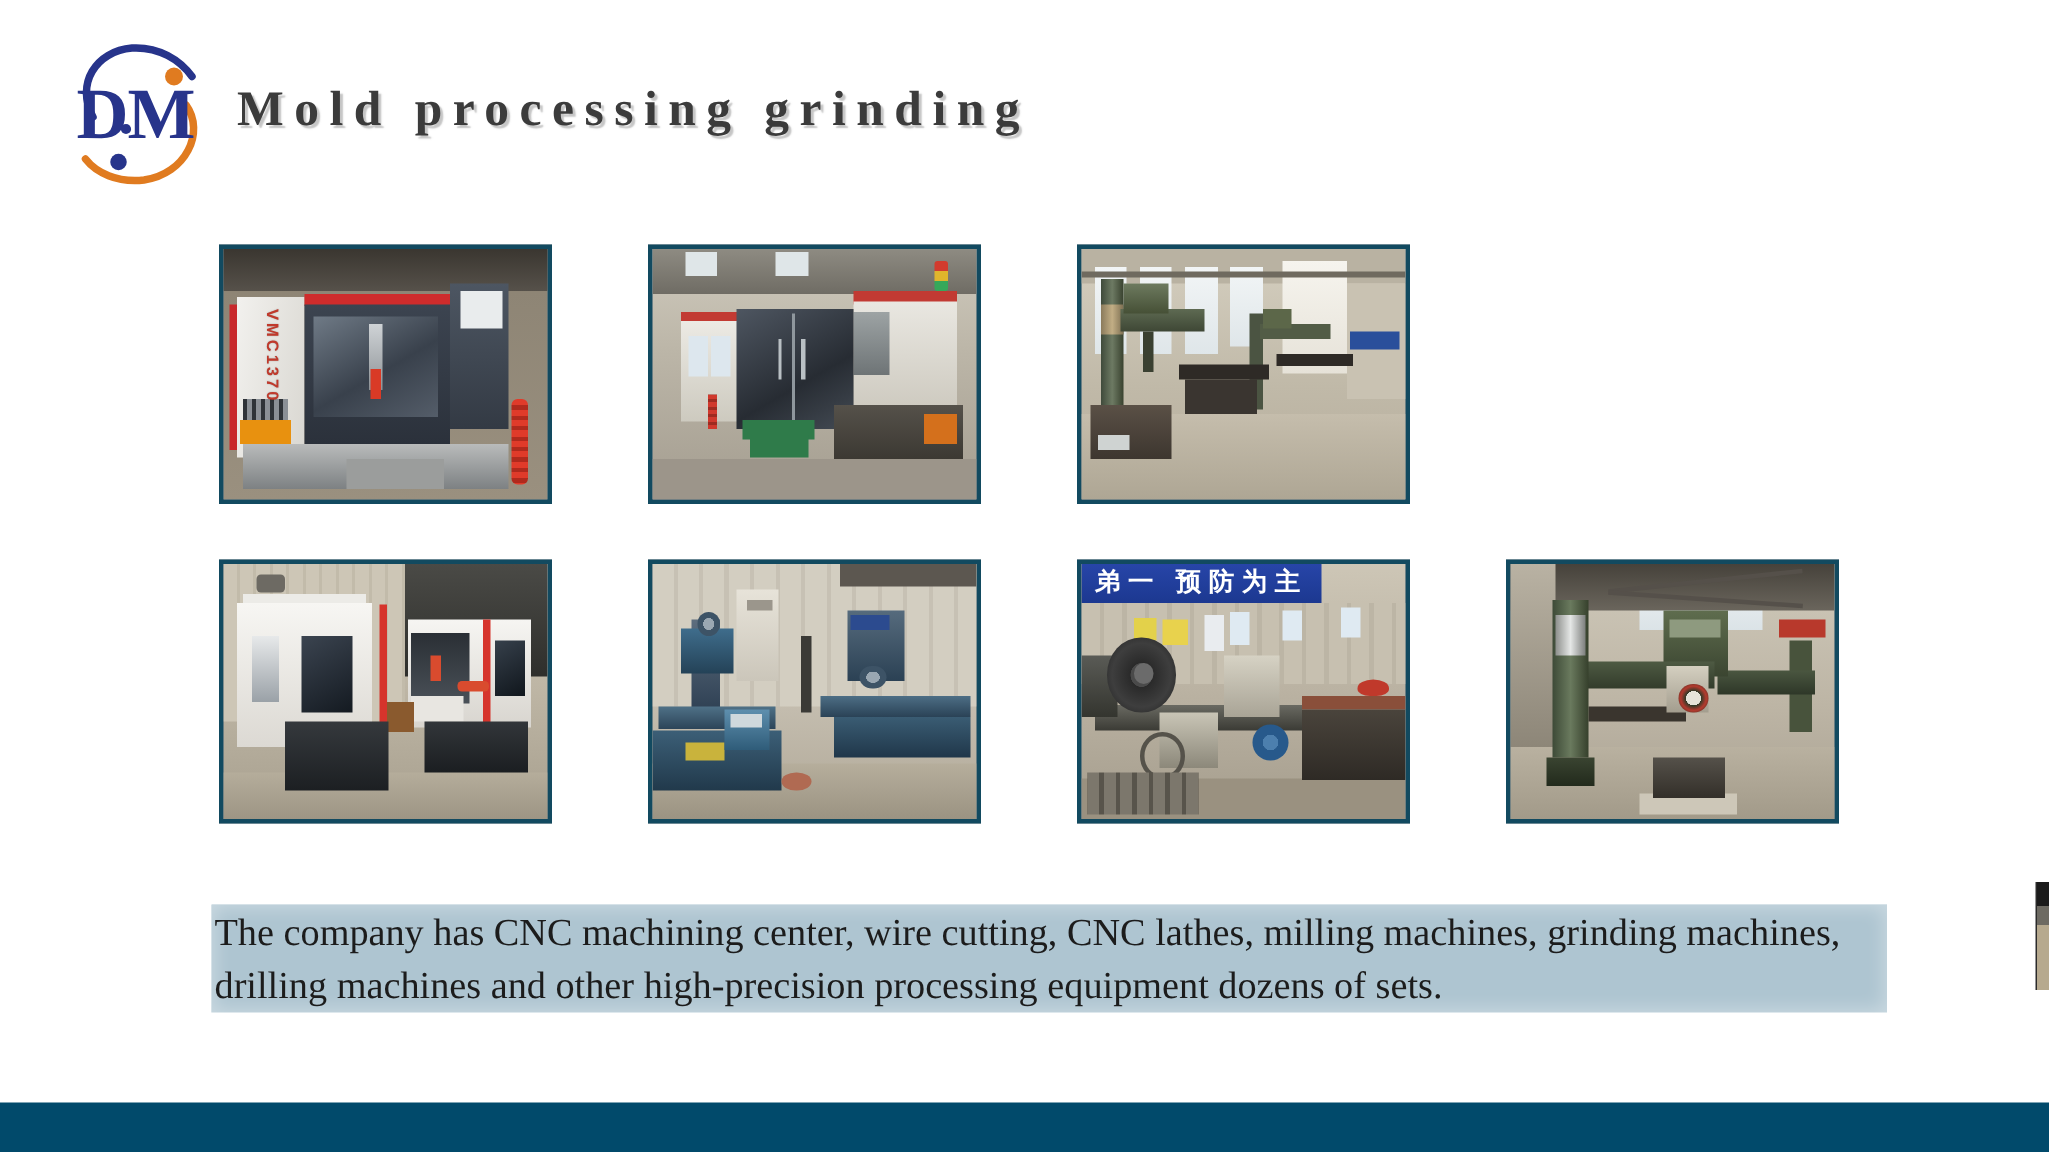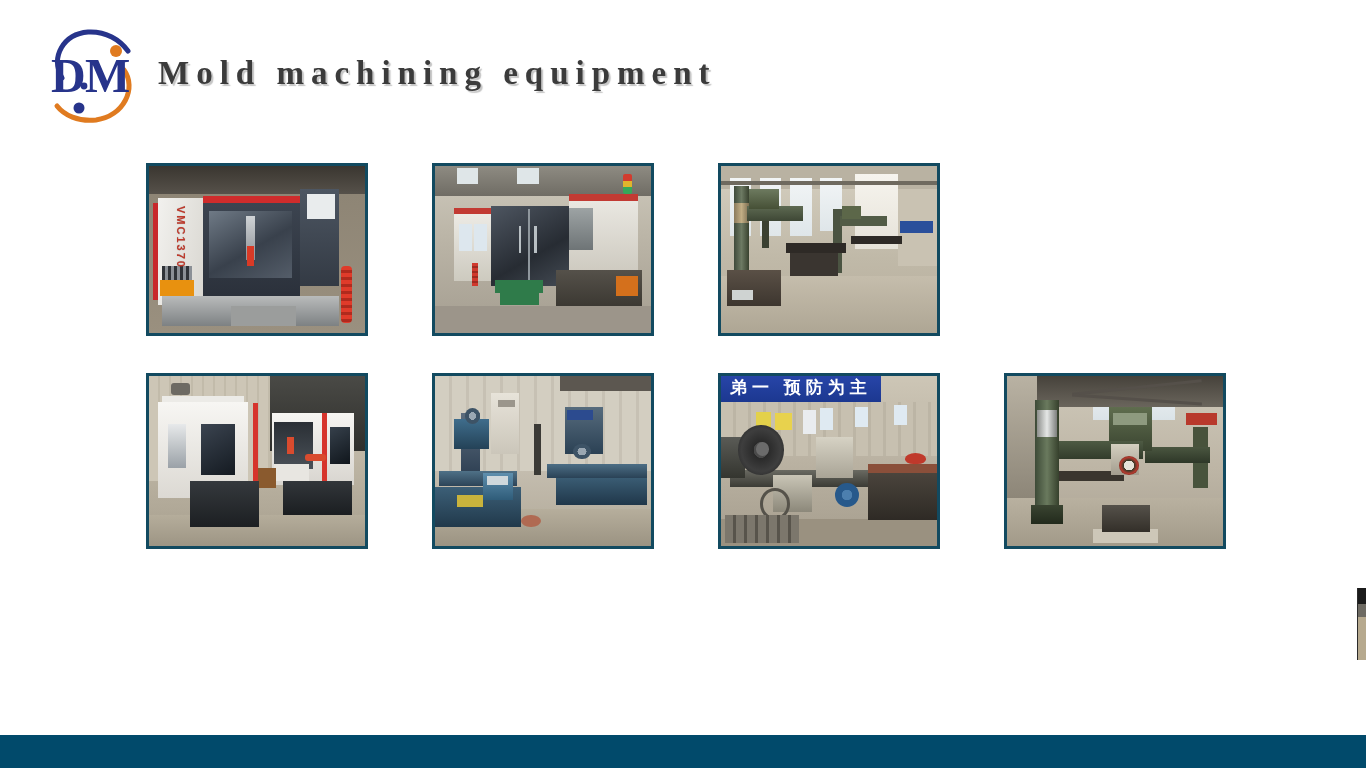--- a/index.html
+++ b/index.html
@@ -309,21 +309,21 @@
       <svg width="96" height="108" viewBox="0 0 96 108">
         <path d="M18 56 C6 34, 20 12, 44 10 C62 9, 76 18, 84 29" fill="none" stroke="#27348b" stroke-width="5" stroke-linecap="round"></path>
         <path d="M80 48 C93 66, 80 94, 52 98 C34 100, 20 93, 13 84" fill="none" stroke="#e07b20" stroke-width="5" stroke-linecap="round"></path>
         <circle cx="72" cy="29" r="6" fill="#e07b20"></circle>
         <circle cx="35" cy="86" r="5.5" fill="#27348b"></circle>
         <text x="7" y="70" font-family="Liberation Serif, serif" font-size="48" font-weight="bold" fill="#27348b">D</text>
         <text x="41" y="70" font-family="Liberation Serif, serif" font-size="48" font-weight="bold" fill="#27348b">M</text>
         <circle cx="40" cy="64" r="3.4" fill="#27348b"></circle>
       </svg>
     </div>
-    <div class="slide-title">Mold machining equipment</div>
+    <div class="slide-title">Mold processing grinding</div>
   </div>
 
   <div class="grid">
 
     <div class="grid-row row1">
 
       <div class="photo">
         <div class="scene">
           <div class="pc p1-bg"></div>
             <div class="pc p1-roof"></div>
@@ -507,18 +507,19 @@
             <div class="pc p8-chrome"></div>
           <div class="pc p8-colfoot"></div>
           <div class="pc p8-pad"></div>
             <div class="pc p8-block"></div>
         </div>
       </div>
 
     </div>
   </div>
 
+  <div class="caption">The company has CNC machining center, wire cutting, CNC lathes, milling machines, grinding machines, drilling machines and other high-precision processing equipment dozens of sets.</div>
 
   <div class="edge-sliver"></div>
 
   <div class="footer-bar"></div>
 
 </div>
 
 </body></html>

